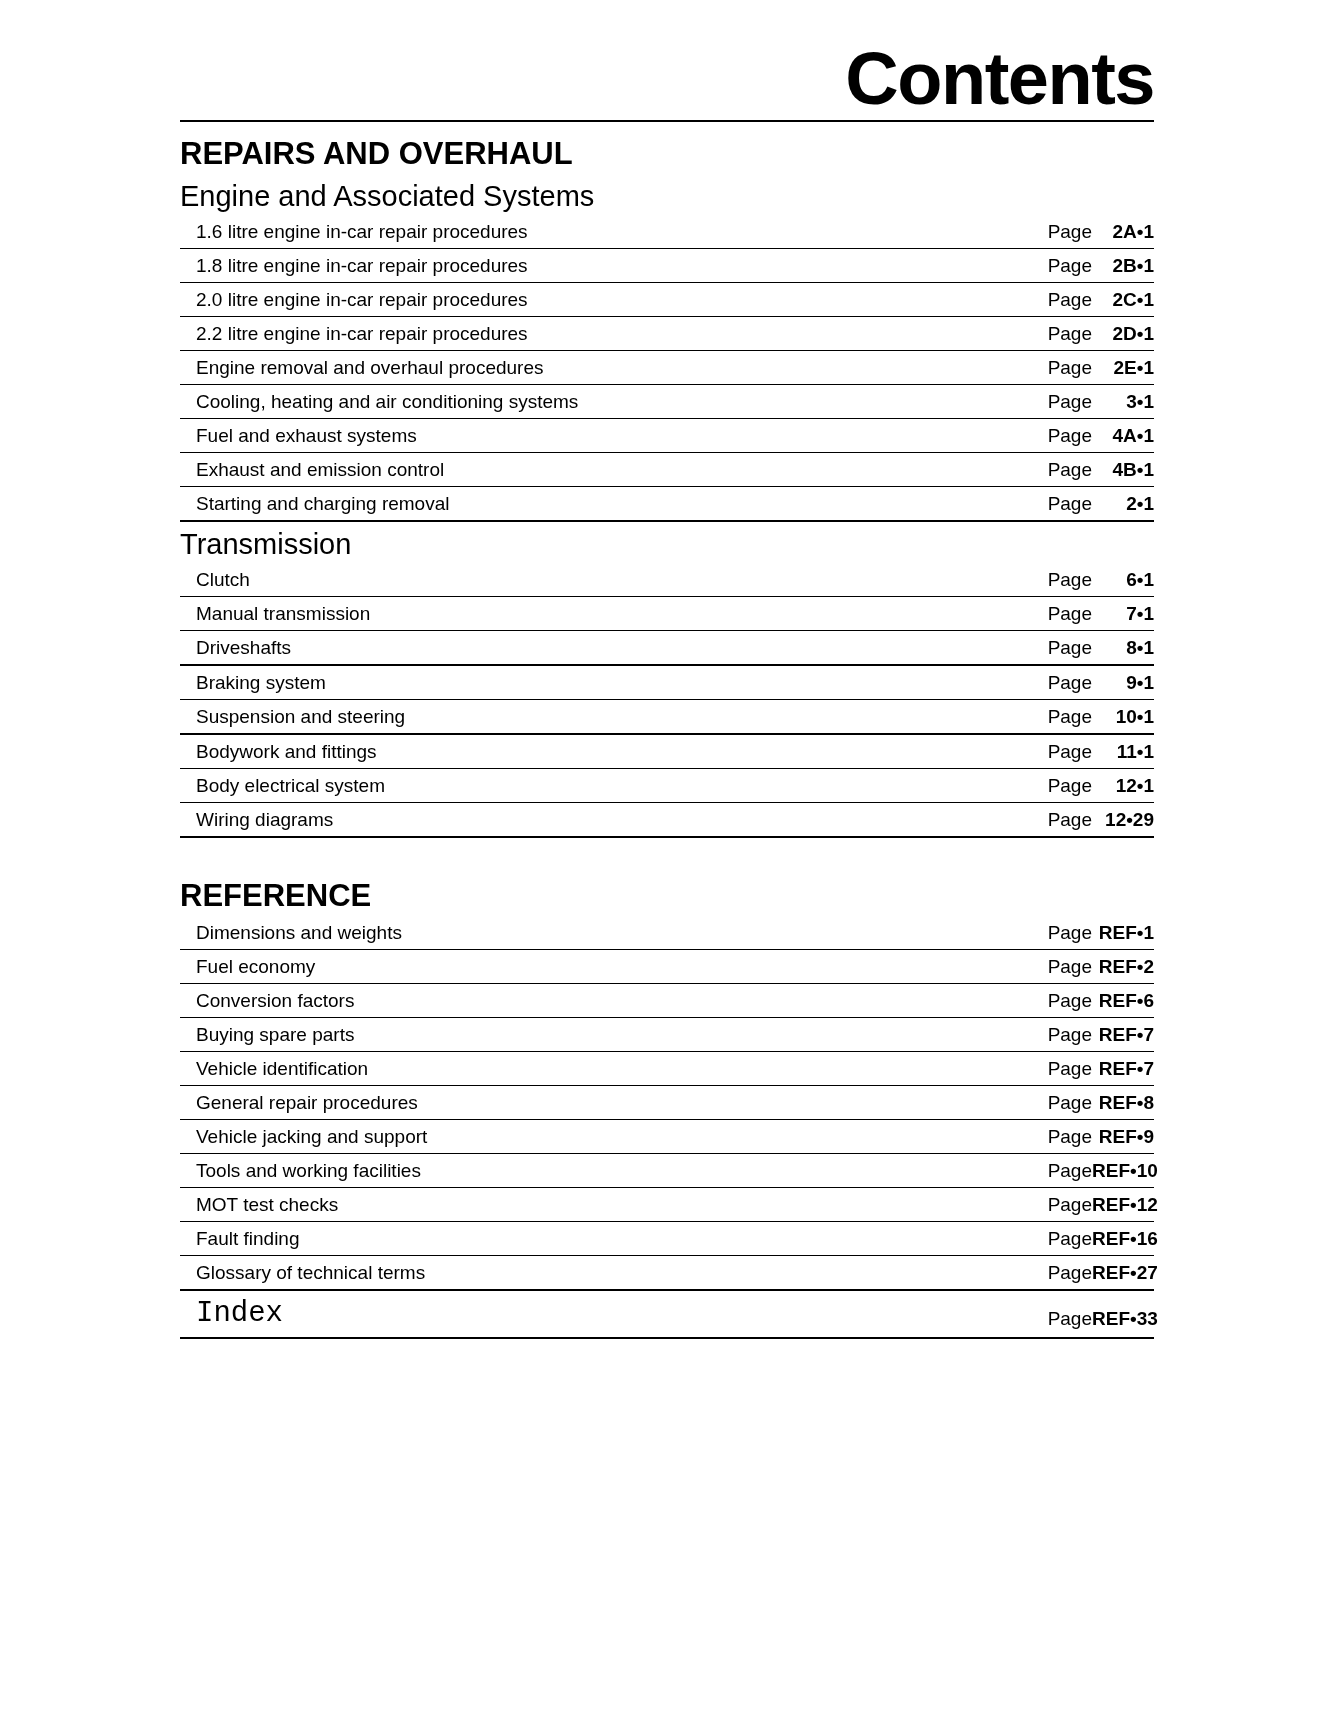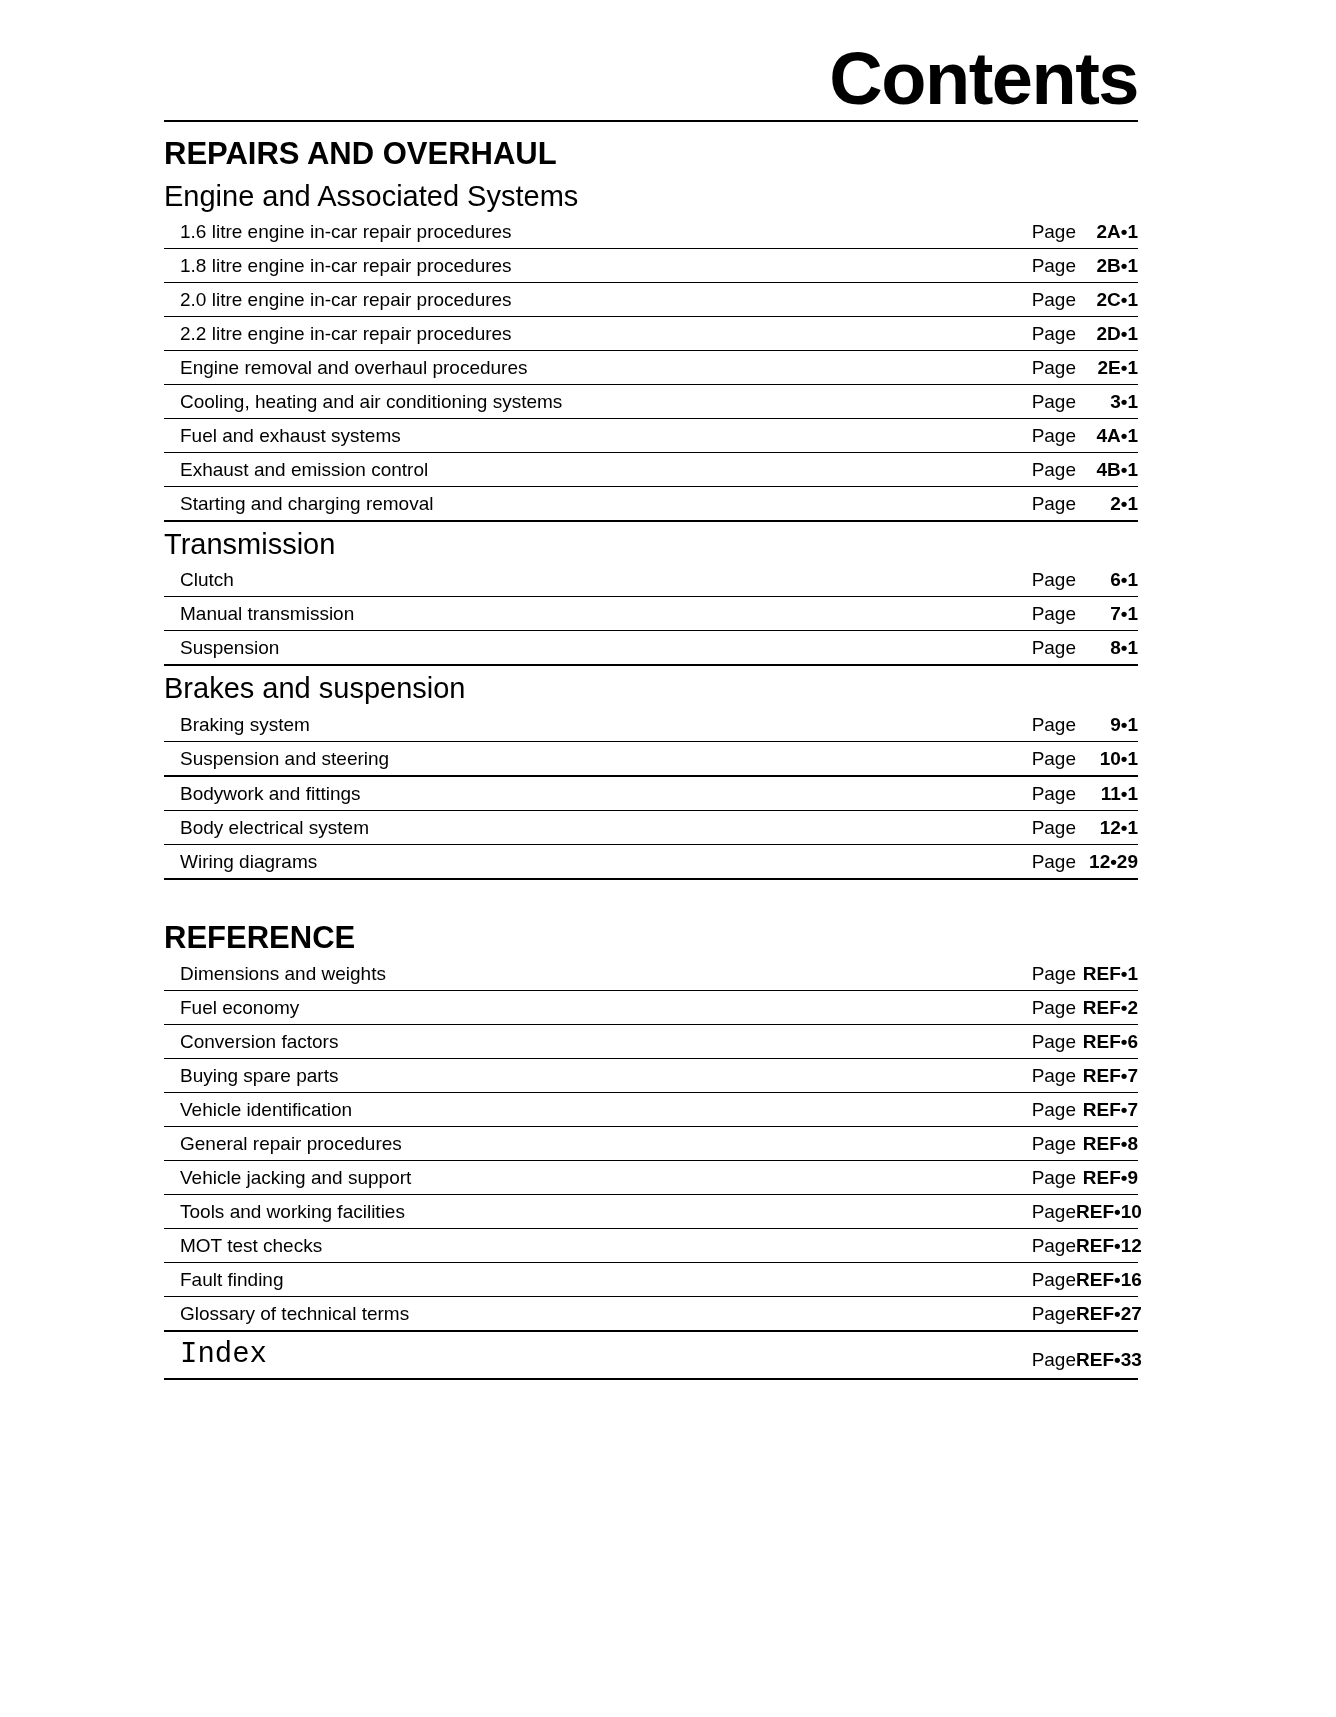--- a/index.html
+++ b/index.html
@@ -21,21 +21,21 @@
     left: 0;
     top: 0;
     width: 1336px;
     height: 1717px;
     background: #ffffff;
   }
 
   
   .content {
     position: absolute;
-    left: 164px;
+    left: 180px;
     top: 0;
     width: 974px;   
   }
 
   
   .masthead {
     text-align: right;
     font-size: 74px;
     font-weight: bold;
     letter-spacing: -1.5px;
@@ -222,29 +222,28 @@
     <div class="rule-thin"></div>
     <div class="entry">
       <span class="entry-title">Manual transmission</span>
       <span class="entry-right">
         <span class="entry-pagelabel">Page</span>
         <span class="entry-pagenum">7•1</span>
       </span>
     </div>
     <div class="rule-thin"></div>
     <div class="entry">
-      <span class="entry-title">Suspension</span>
+      <span class="entry-title">Driveshafts</span>
       <span class="entry-right">
         <span class="entry-pagelabel">Page</span>
         <span class="entry-pagenum">8•1</span>
       </span>
     </div>
     <div class="rule-med"></div>
 
-    <div class="sect-minor">Brakes and suspension</div>
 
     <div class="entry">
       <span class="entry-title">Braking system</span>
       <span class="entry-right">
         <span class="entry-pagelabel">Page</span>
         <span class="entry-pagenum">9•1</span>
       </span>
     </div>
     <div class="rule-thin"></div>
     <div class="entry">

